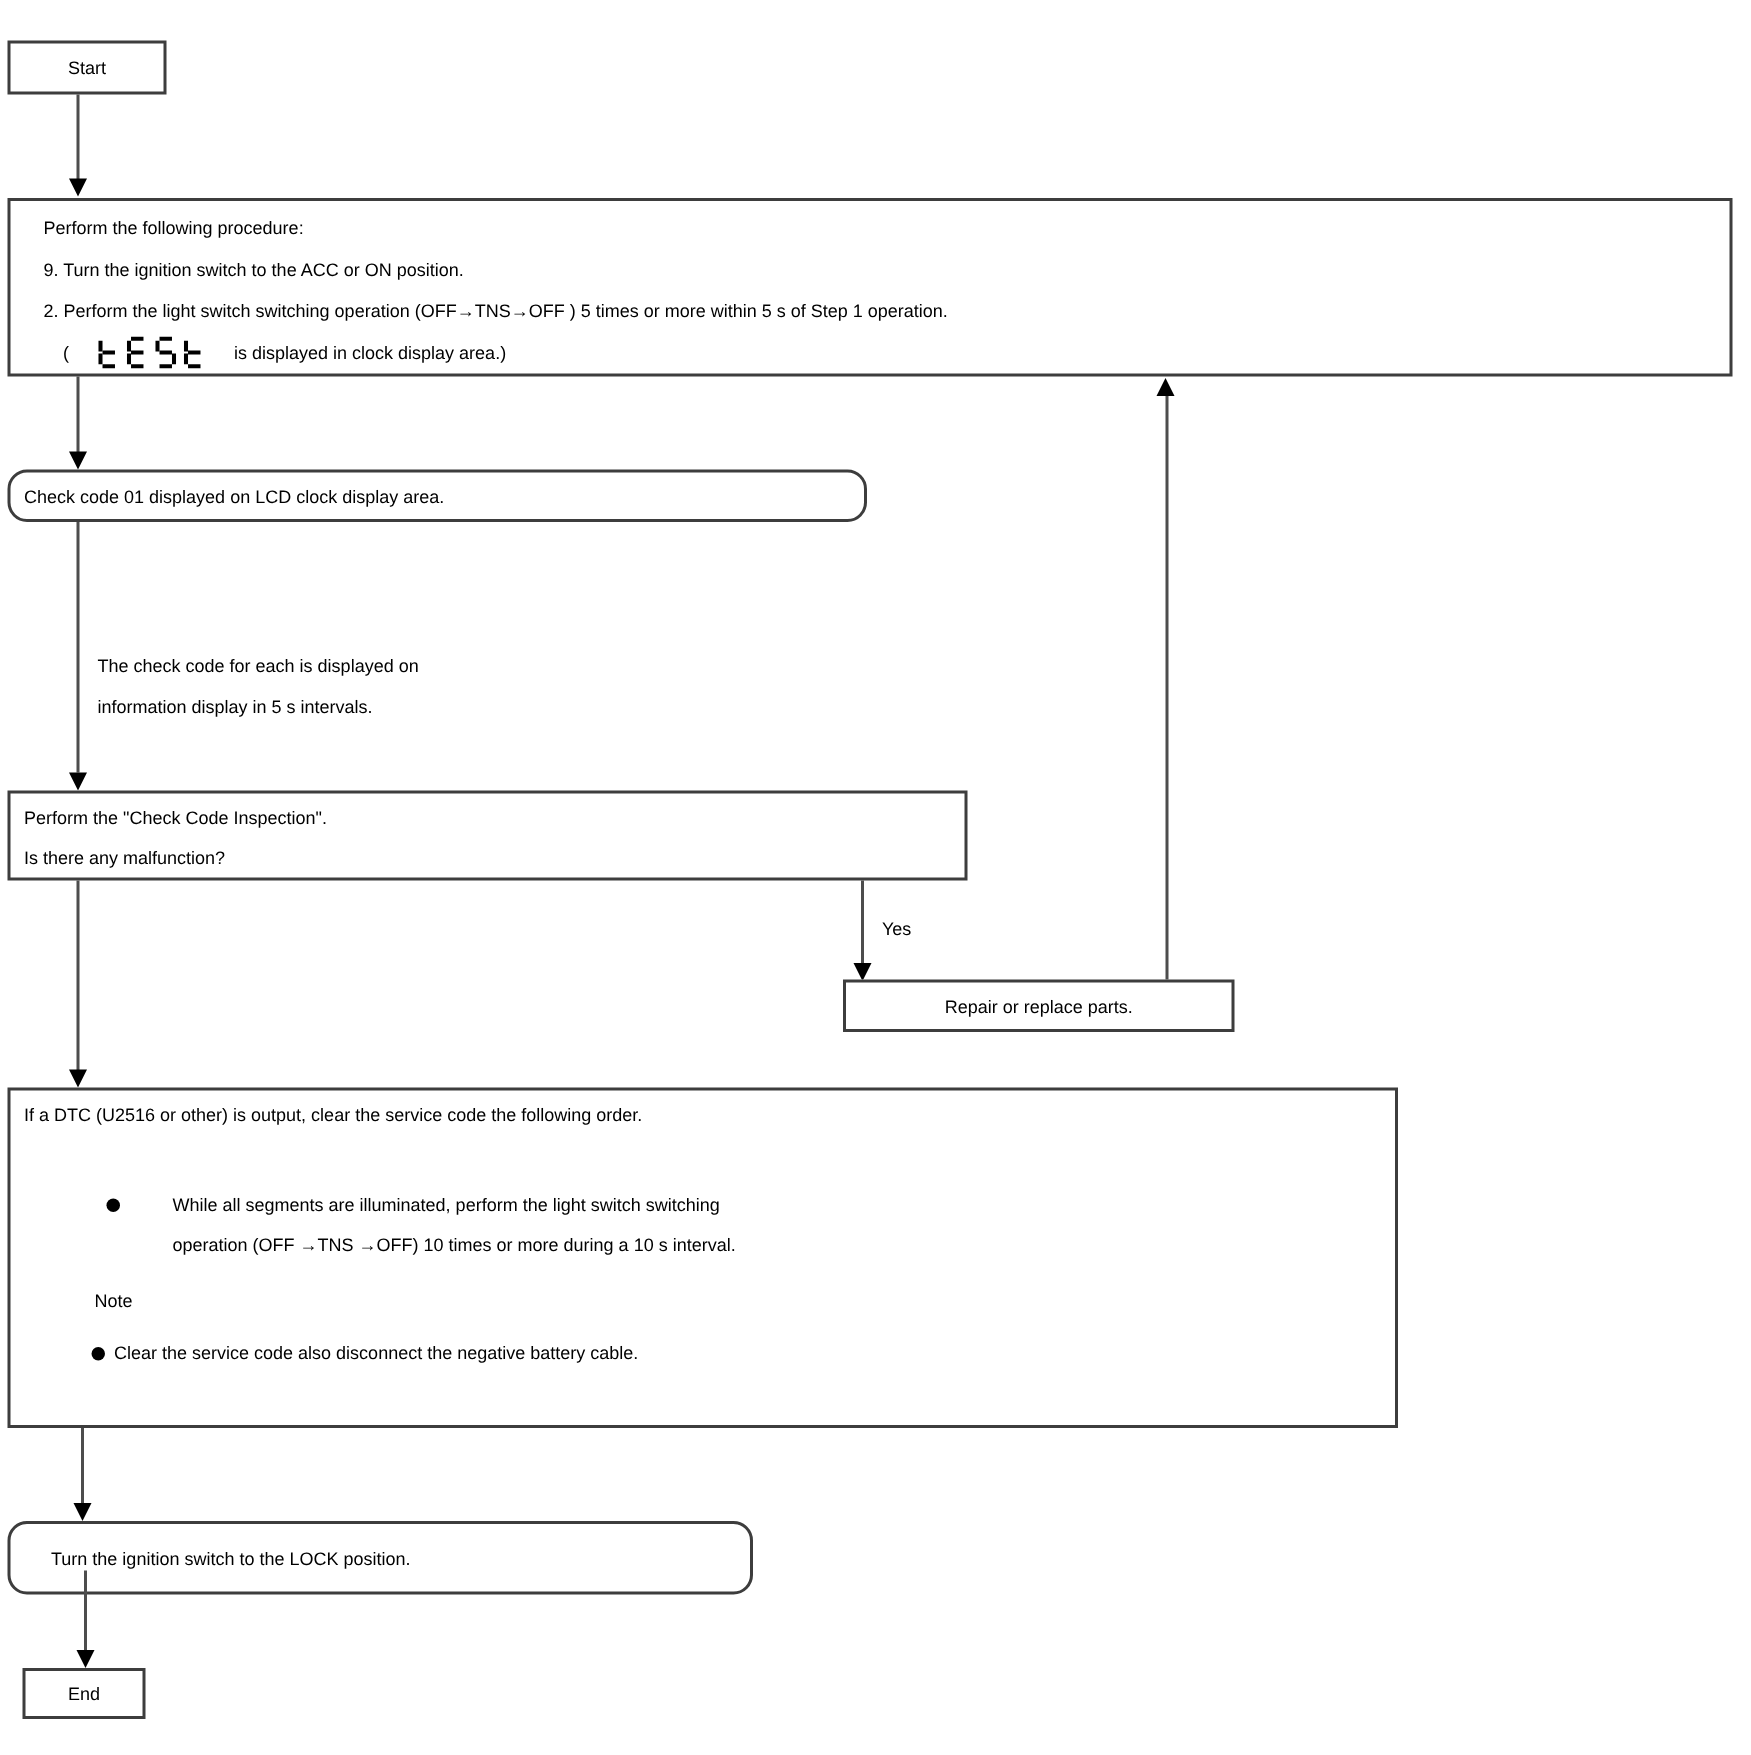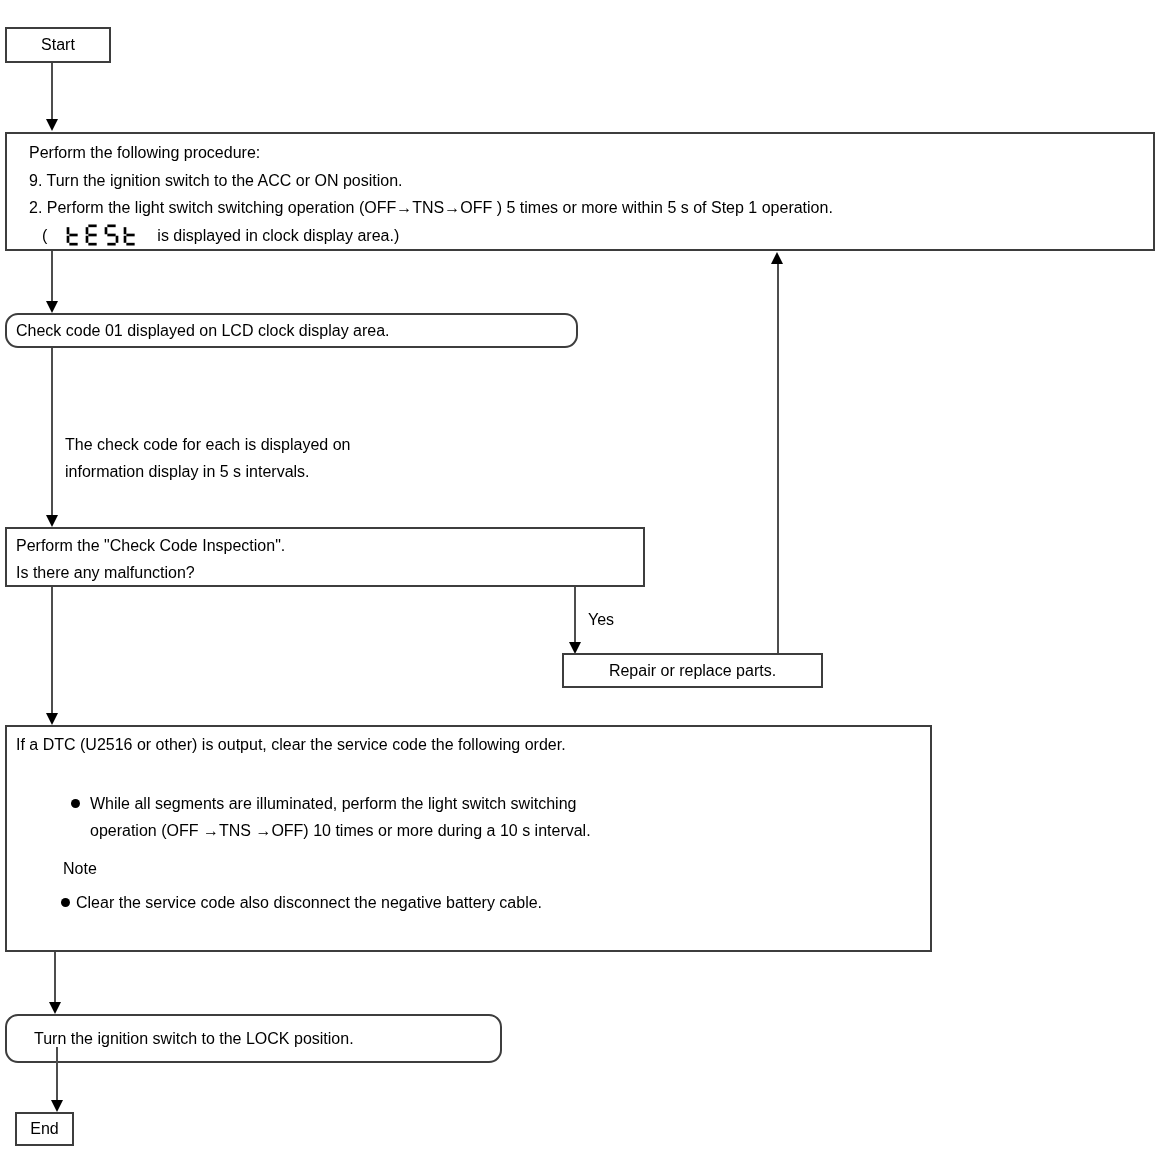--- a/index.html
+++ b/index.html
@@ -2,21 +2,21 @@
 <html><head>
 <meta charset="utf-8">
 <style>
   html, body { margin: 0; padding: 0; background: #ffffff; }
   .canvas {
     position: relative;
     width: 1167px;
     height: 1170px;
     background: #ffffff;
     font-family: "Liberation Sans", sans-serif;
-    font-size: 16px;
+    font-size: 12px;
     color: #000000;
     overflow: hidden;
   }
   .box {
     position: absolute;
     box-sizing: border-box;
     border: 2px solid #3d3d3d;
     background: #ffffff;
   }
   .box.center { display: flex; align-items: center; justify-content: center; }
@@ -133,21 +133,21 @@
 
   <div class="box center" style="left:562px; top:653px; width:261px; height:35px;">
     <span>Repair or replace parts.</span>
   </div>
 
   <div class="vline" style="left:777px; top:262px; height:391px;"></div>
   <div class="arrow-up" style="left:771px; top:252px;"></div>
 
   <div class="box" style="left:5px; top:725px; width:927px; height:227px;">
     <div class="dtc-inner" style="left:9px; top:9px;">If a DTC (U2516 or other) is output, clear the service code the following order.</div>
-    <div class="dtc-inner bullet-row b1" style="left:64px; top:63px;">
+    <div class="dtc-inner bullet-row b1" style="left:64px; top:63px;gap:25px;">
       <span class="dot"></span>
       <div class="multiline">
         <div>While all segments are illuminated, perform the light switch switching</div>
         <div>operation (OFF →TNS →OFF) 10 times or more during a 10 s interval.</div>
       </div>
     </div>
     <div class="dtc-inner" style="left:56px; top:133px;">Note</div>
     <div class="dtc-inner bullet-row b2" style="left:54px; top:162px;">
       <span class="dot"></span>
       <div class="multiline">
@@ -159,17 +159,17 @@
   <div class="vline" style="left:54px; top:952px; height:51px;"></div>
   <div class="arrow-down" style="left:49px; top:1002px;"></div>
 
   <div class="box vcenter" style="left:5px; top:1014px; width:497px; height:49px; padding-left:27px;">
     <span>Turn the ignition switch to the LOCK position.</span>
   </div>
 
   <div class="vline" style="left:56px; top:1047px; height:54px;"></div>
   <div class="arrow-down" style="left:51px; top:1100px;"></div>
 
-  <div class="box center" style="left:15px; top:1112px; width:59px; height:34px;">
+  <div class="box center" style="left:15px; top:1112px; width:82px; height:34px;">
     <span>End</span>
   </div>
 
 </div>
 
 </body></html>

